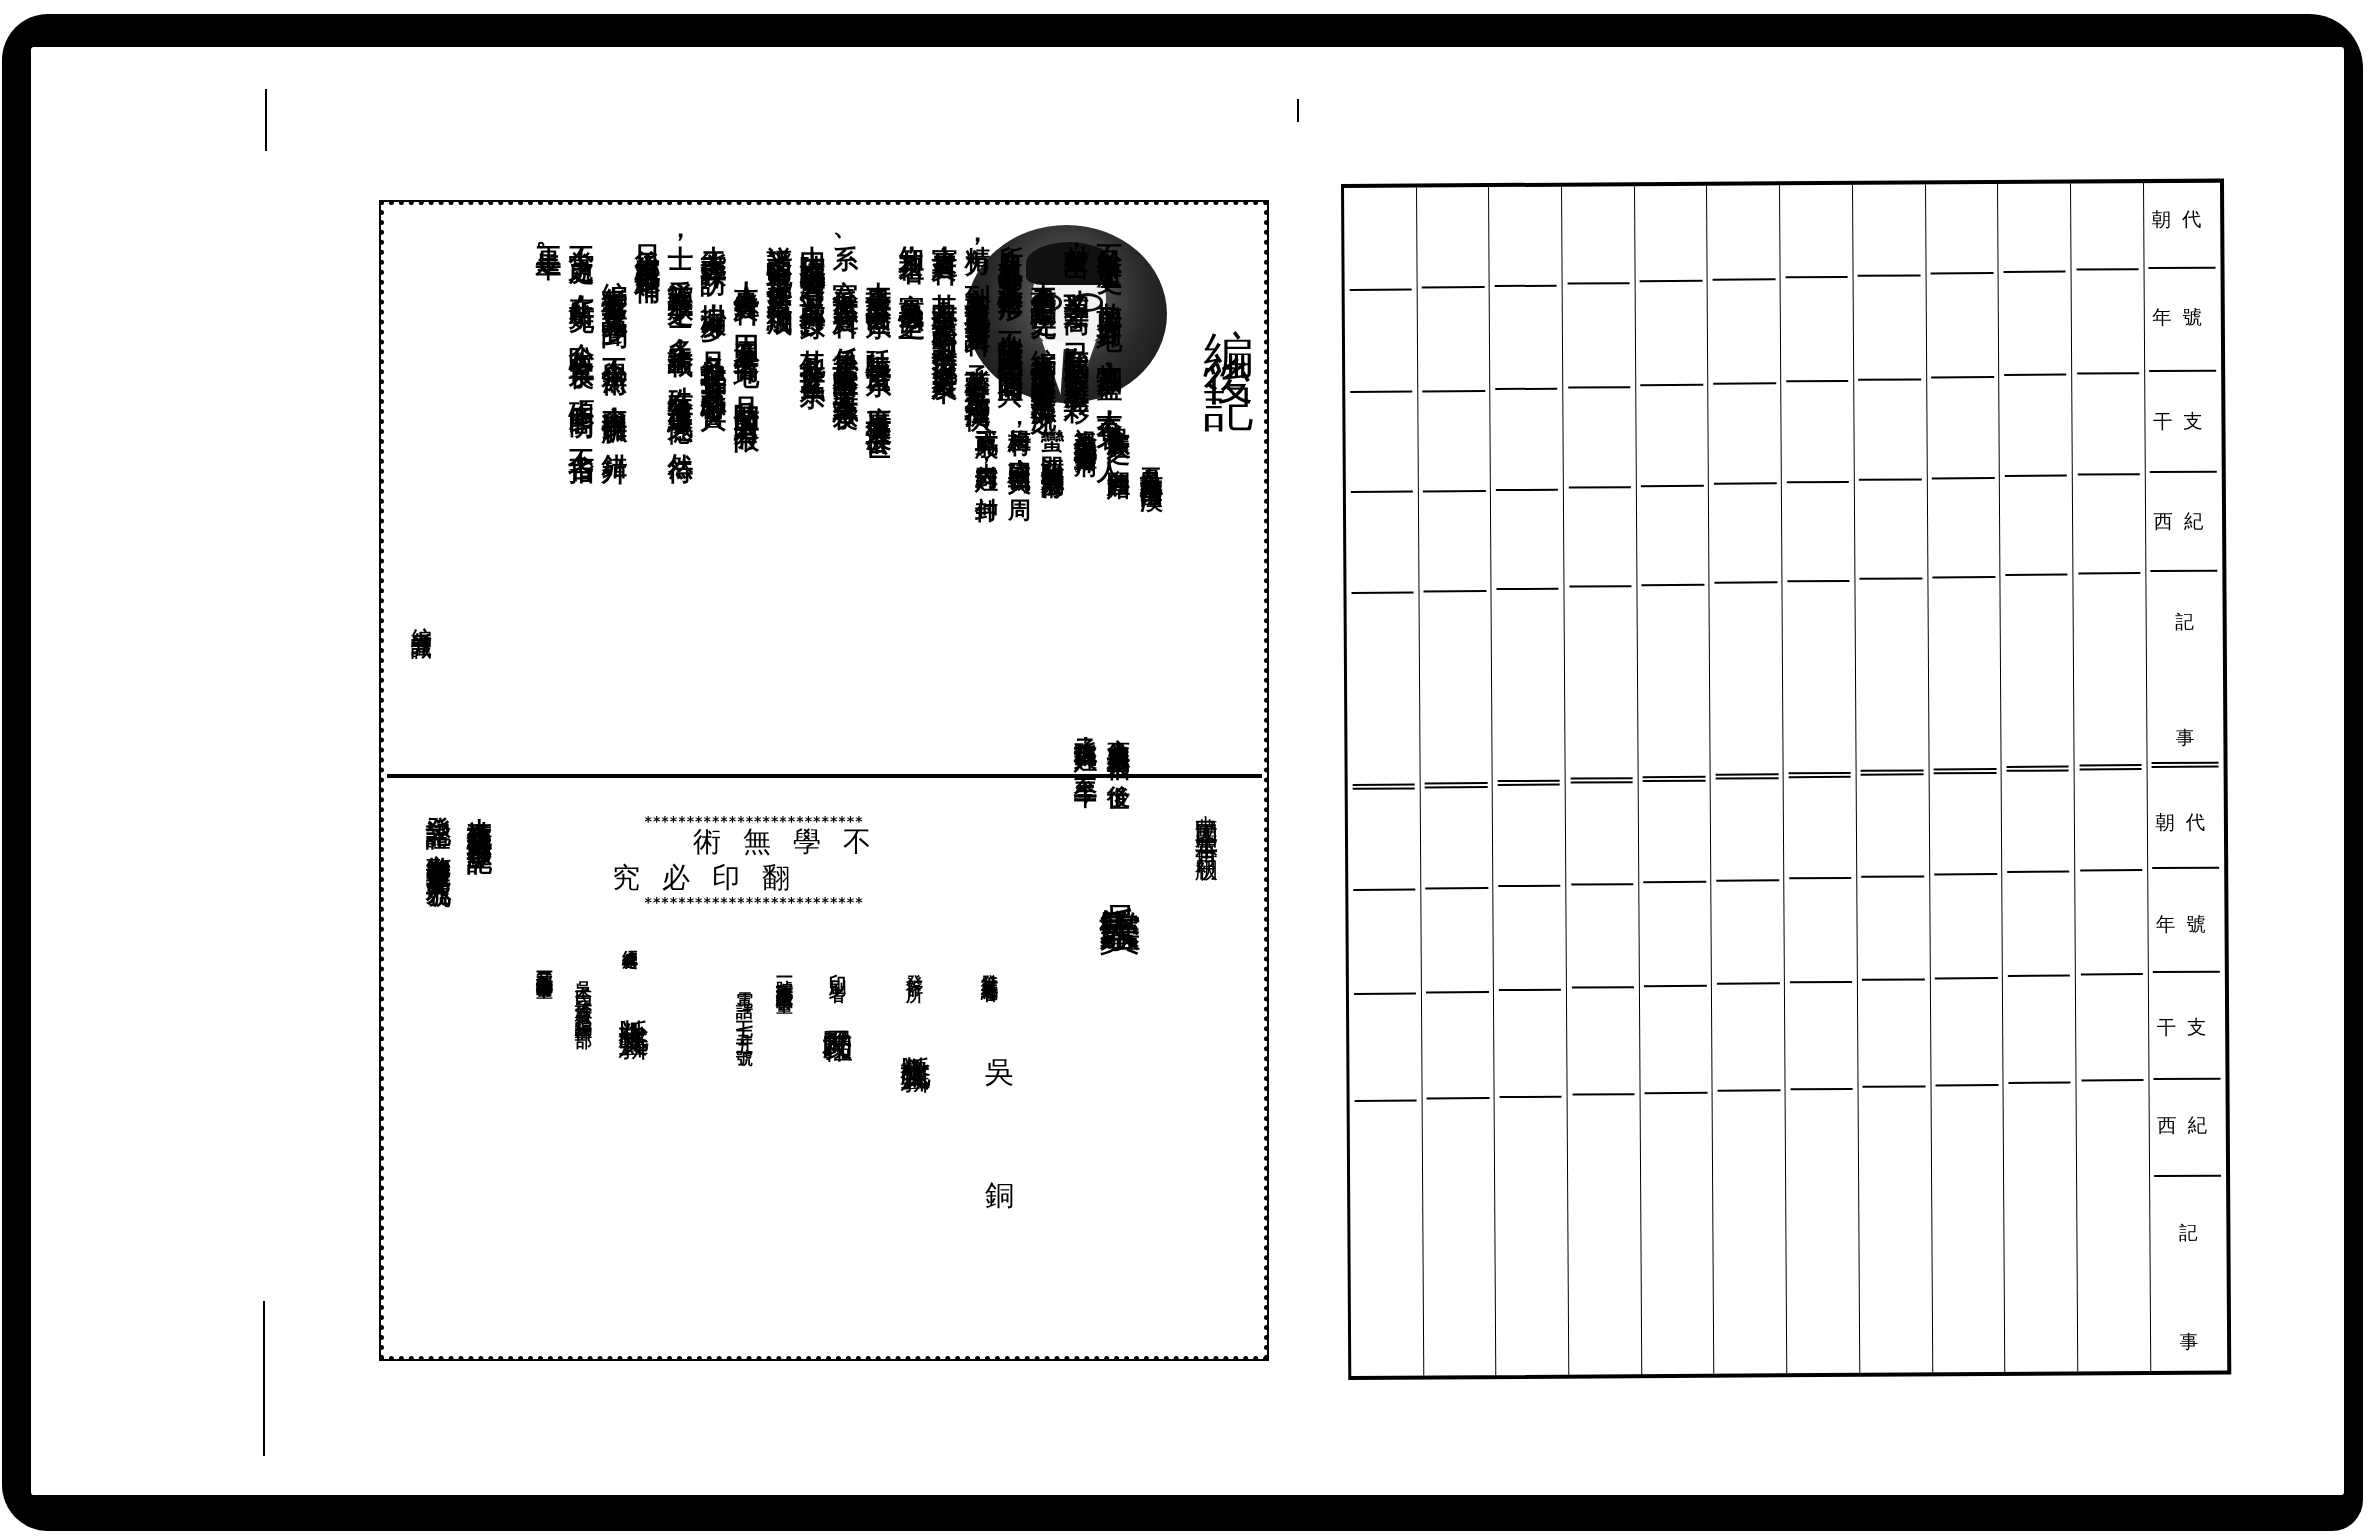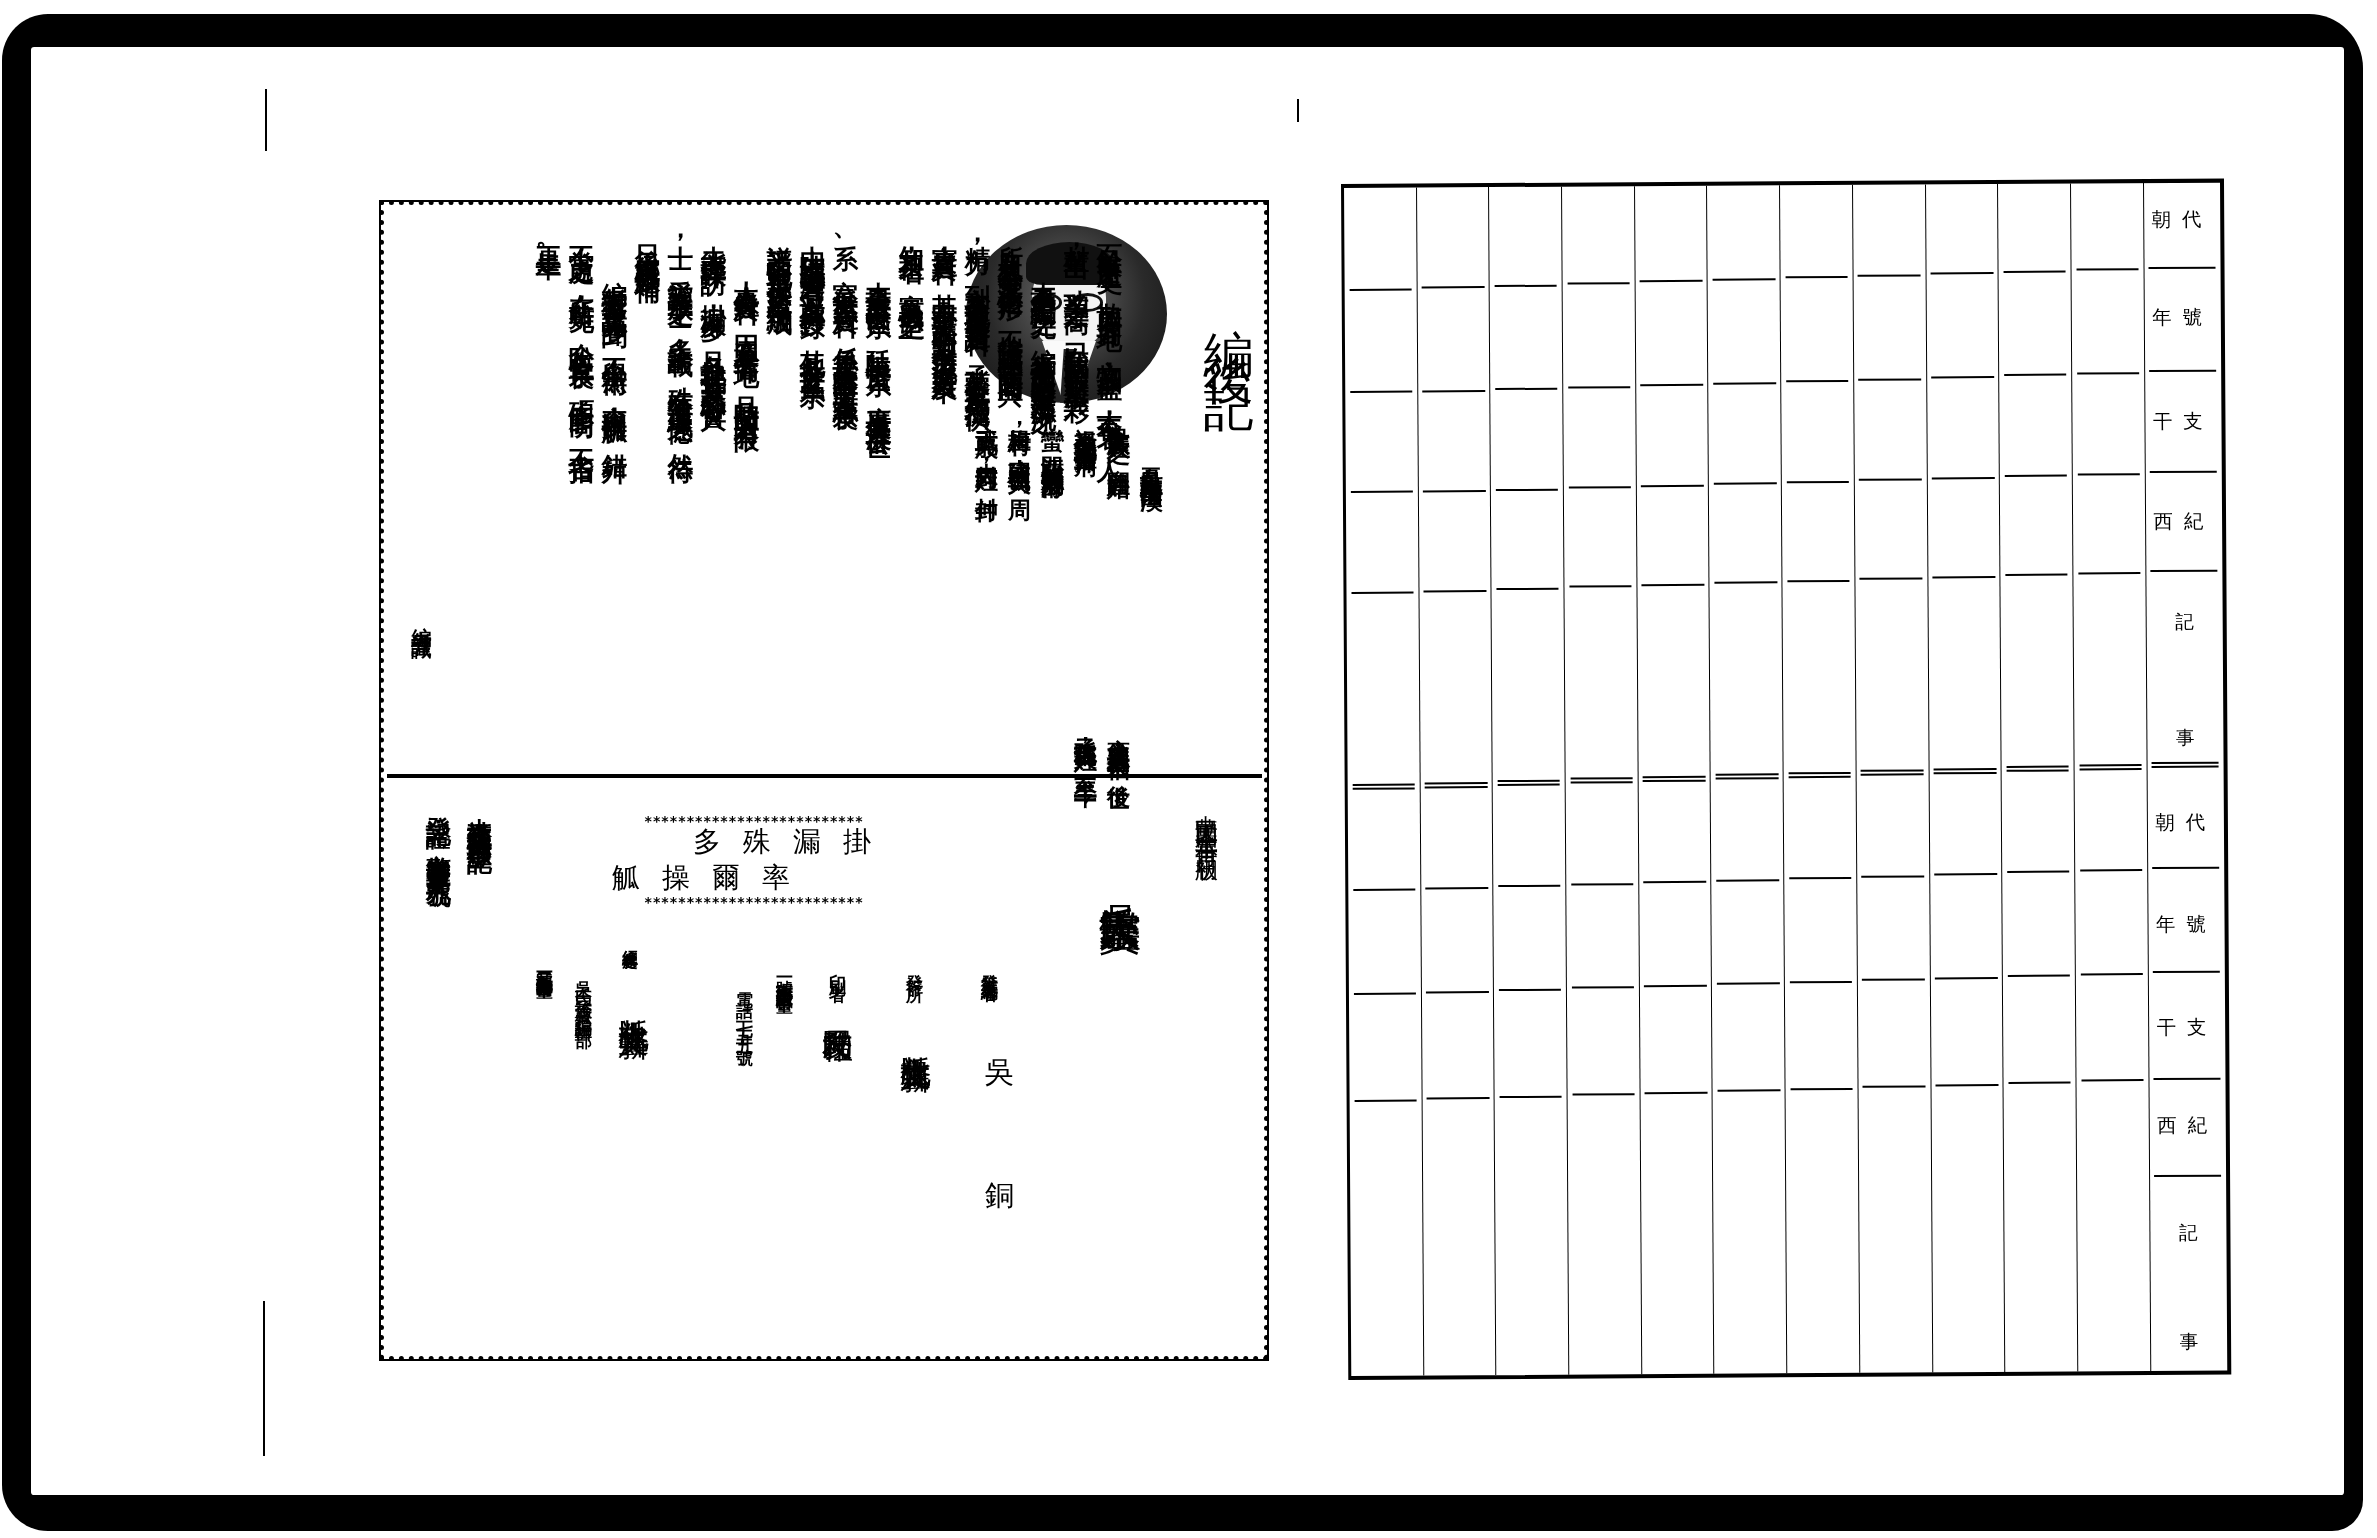--- a/index.html
+++ b/index.html
@@ -126,24 +126,24 @@
   <div class="col">正是幸。</div>
 </div>
 
 <div class="signature">編者謹識</div>
 
 <div class="v" style="left:1192px; top:797px; font-size:23px; letter-spacing:3.1px; font-weight:normal;">中華民國四十八年十二月一日初版</div>
 <div class="v" style="left:1092px; top:871px; font-size:42px; letter-spacing:1.5px; font-weight:normal;">吳氏宗族寶鑑</div>
 
 <div class="stars" style="left:644px; top:813px;">**************************</div>
 <div class="copyright-line" style="left:693px; top:823px; direction:rtl; unicode-bidi:bidi-override;">
-  <span>掛漏殊多</span>
+  <span>不學無術</span>
 </div>
 <div class="copyright-line" style="left:612px; top:859px; direction:rtl; unicode-bidi:bidi-override;">
-  <span>率爾操觚</span>
+  <span>翻印必究</span>
 </div>
 <div class="stars" style="left:644px; top:894px;">**************************</div>
 
 <div class="v" style="left:980px; top:960px; font-size:17px; letter-spacing:2.3px; height:70px; writing-mode:vertical-rl; display:flex; flex-direction:column; flex-wrap:wrap;">
   <span style="display:block; height:70px; line-height:20px;">發行人兼編者</span>
 </div>
 <div class="v" style="left:980px; top:1036px; font-size:29px; letter-spacing:1.5px; font-weight:normal;">吳　　　　銅</div>
 
 <div class="v" style="left:904px; top:960px; font-size:17px; letter-spacing:6.2px;">發行所</div>
 <div class="v" style="left:895px; top:1036px; font-size:31px; letter-spacing:-0.8px; font-weight:normal;">新聲文化出版社</div>

